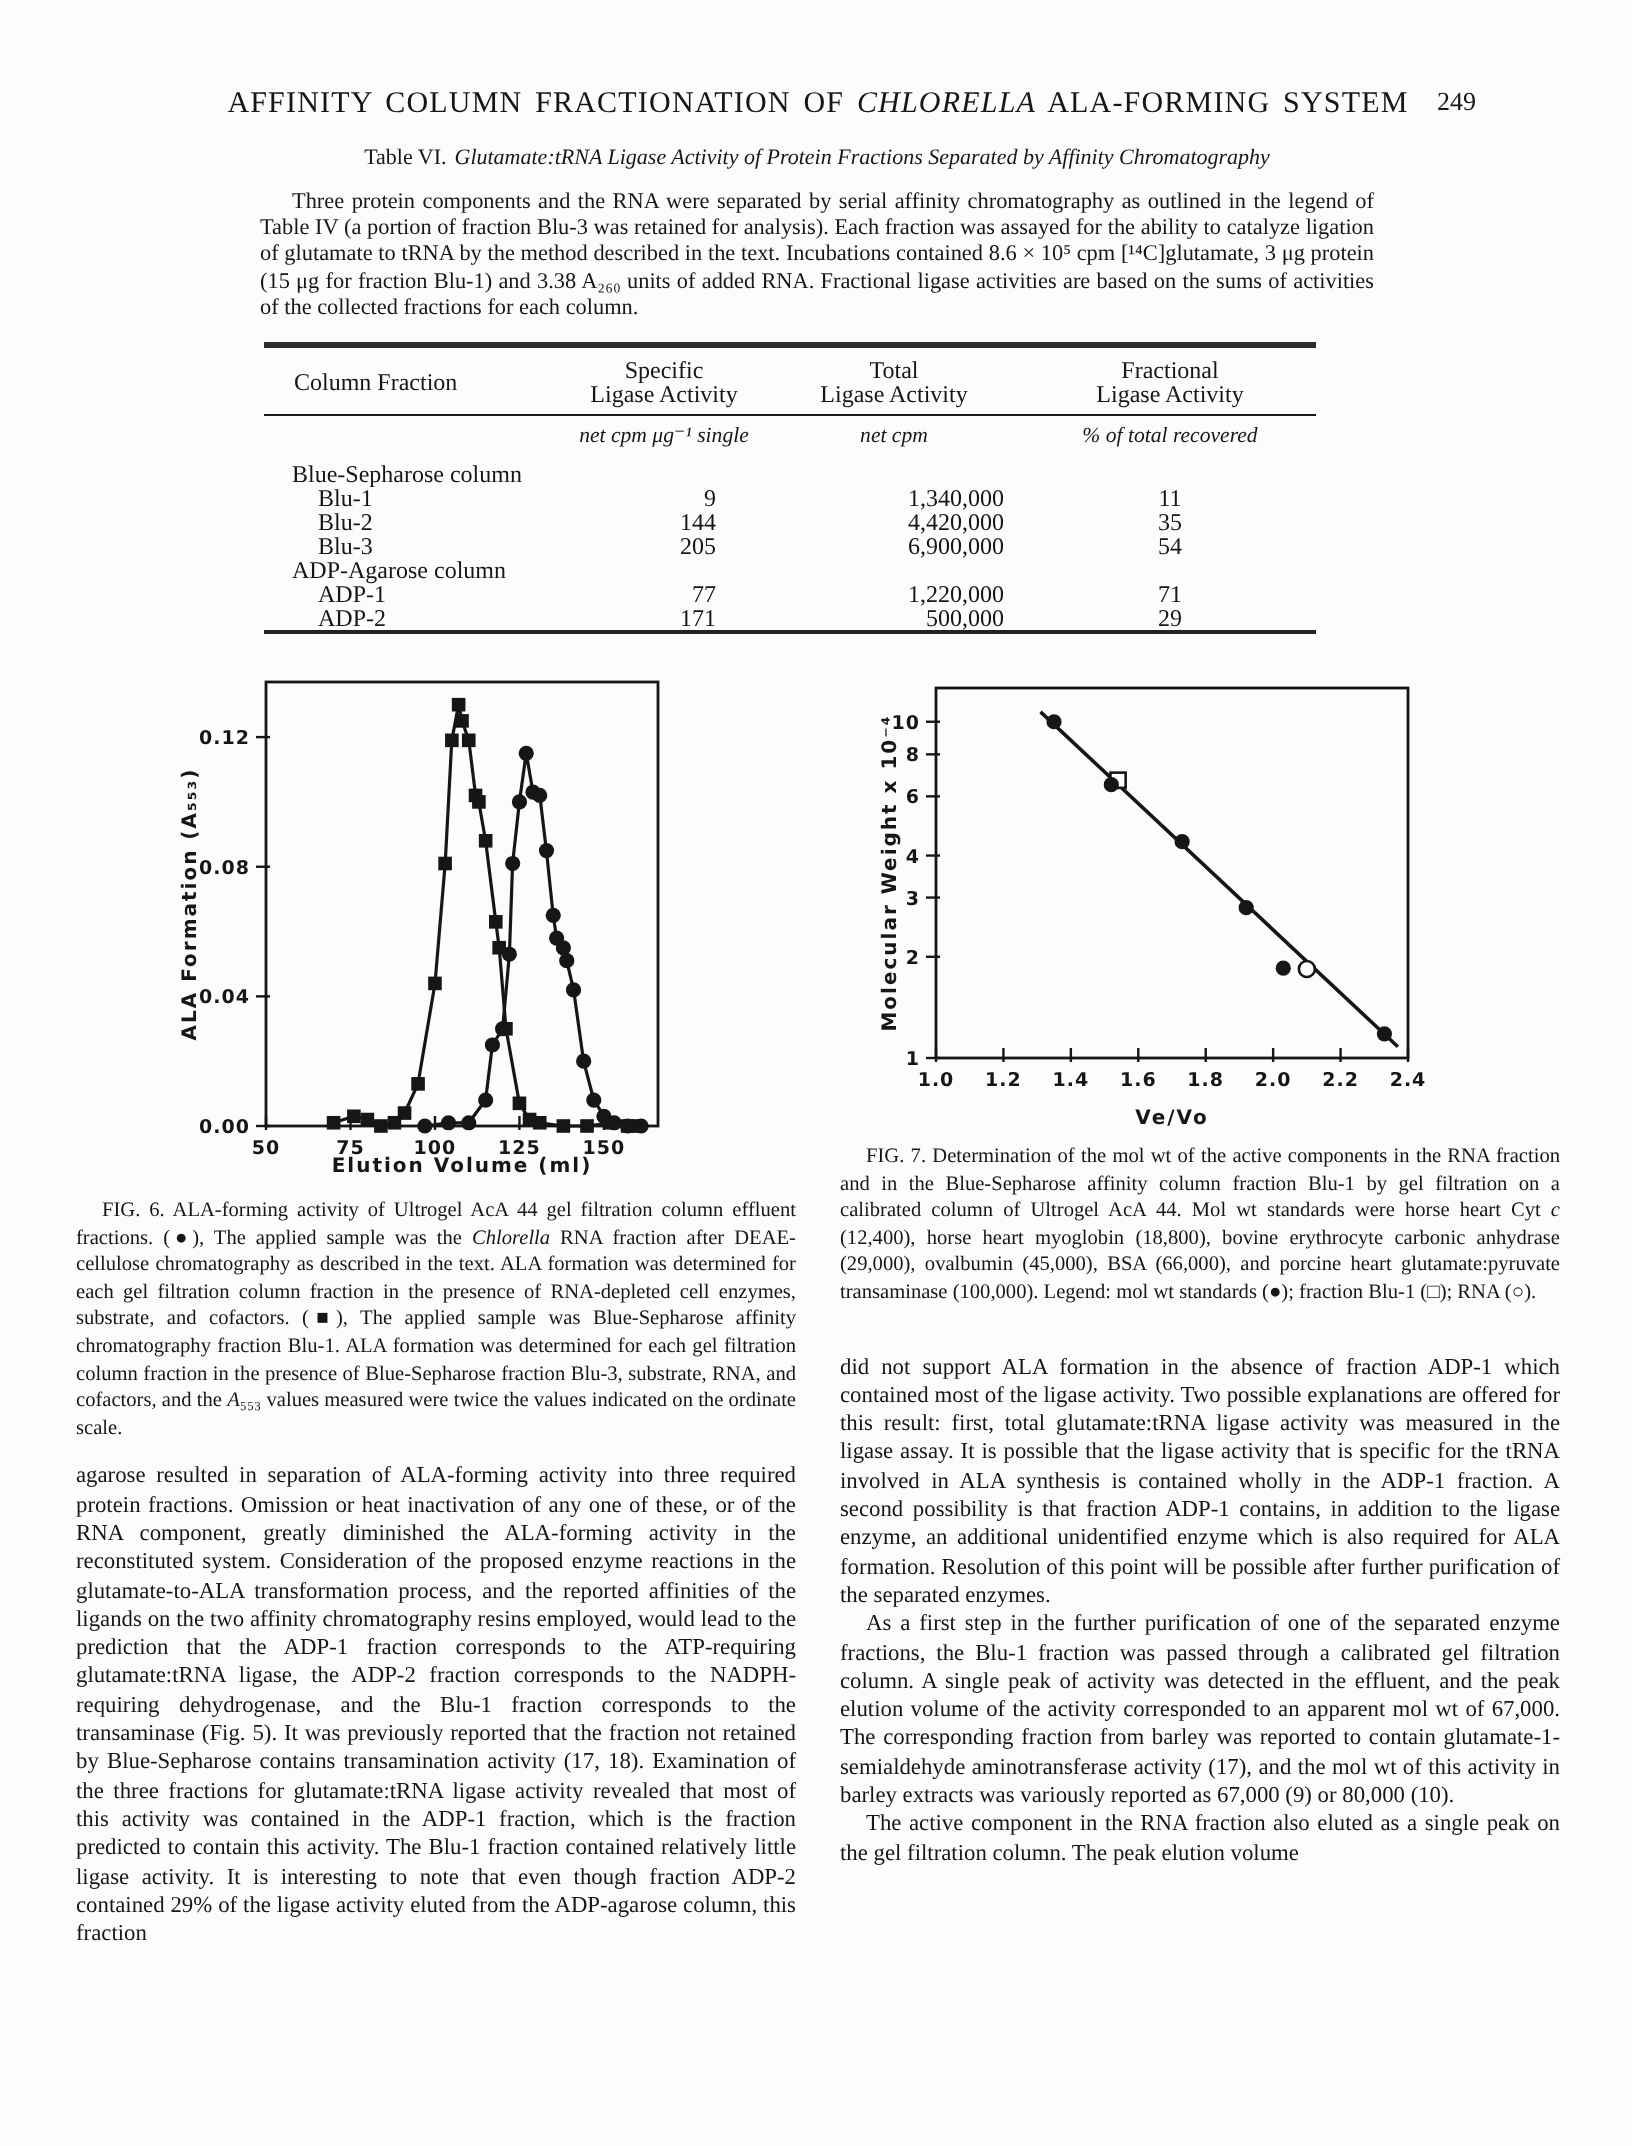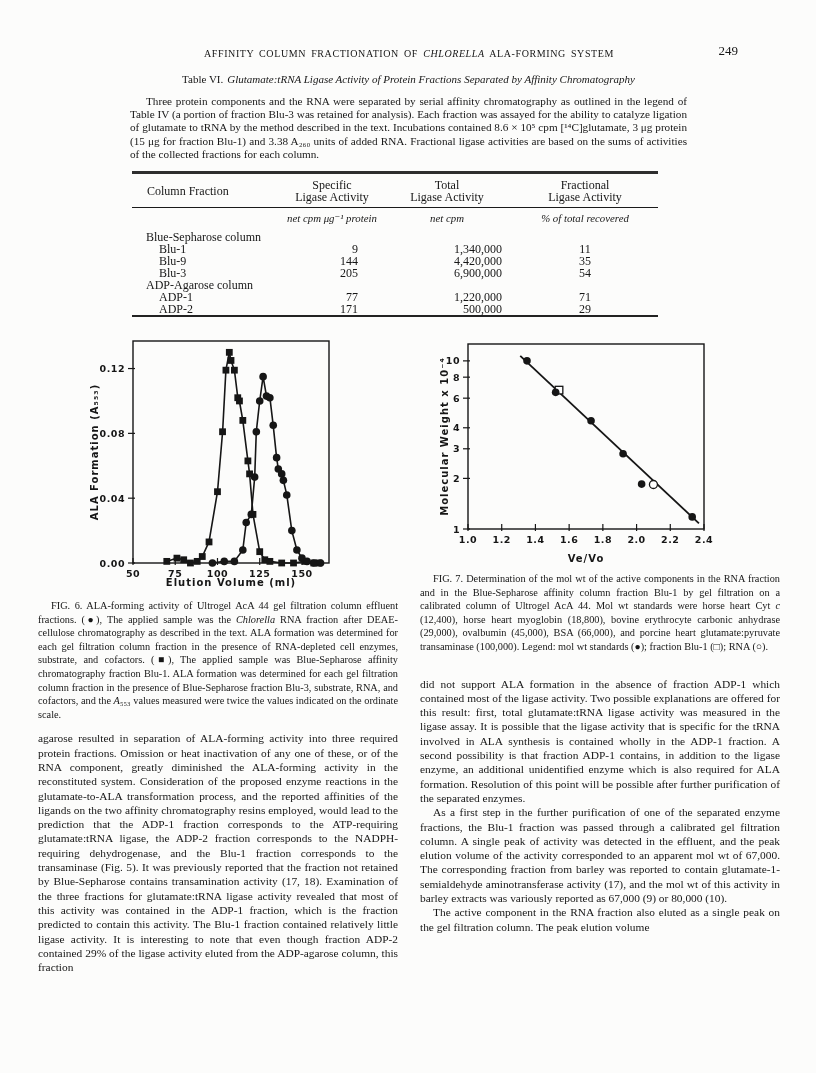--- a/index.html
+++ b/index.html
@@ -6,21 +6,21 @@
   body{
     width:816px;height:1073px;background:#fcfcfb;overflow:hidden;
     font-family:"Liberation Serif","DejaVu Serif","DejaVu Sans",serif;
     color:#161616;
   }
   .page{position:relative;width:742px;padding:43px 36px 0 38px;}
   .it{font-style:italic;}
 
   
   .hdr{position:relative;height:20px;text-align:center;}
-  .hdr .title{font-size:10px;letter-spacing:.6px;word-spacing:2px;white-space:nowrap;}
+  .hdr .title{font-size:15px;letter-spacing:.6px;word-spacing:2px;white-space:nowrap;}
   .hdr .pageno{position:absolute;right:42px;top:0;font-size:13px;}
 
   
   .tblsec{width:577px;margin:10px 0 0 82px;}
   .tbl-cap{text-align:center;font-size:11px;margin:0 0 6px 0;white-space:nowrap;}
   .tbl-cap .lbl{margin-right:4px;}
   .tbl-intro{font-size:11.2px;line-height:13.2px;text-align:justify;text-indent:16px;margin:10px;}
   table.vi{border-collapse:collapse;table-layout:fixed;width:526px;margin:7px 0 0 12px;
     border-top:3.5px solid #2e2e2e;border-bottom:2.2px solid #222;}
   table.vi th,table.vi td{padding:0;font-weight:normal;font-size:12px;line-height:12px;overflow:visible;white-space:nowrap;}
@@ -84,40 +84,40 @@
               <div>Total</div>
               <div>Ligase Activity</div>
             </th>
           <th>
               <div>Fractional</div>
               <div>Ligase Activity</div>
             </th>
         </tr>
         <tr class="units">
           <td></td>
-          <td>net cpm μg⁻¹ protein</td>
+          <td>net cpm μg⁻¹ single</td>
           <td>net cpm</td>
           <td>% of total recovered</td>
         </tr>
       </thead>
       <tbody>
           <tr class="first-body">
             <td class="rlabel ind-group">Blue-Sepharose column</td>
             <td class="num-sp"></td>
             <td class="num-to"></td>
             <td class="num-fr"></td>
           </tr>
           <tr>
             <td class="rlabel ind-item">Blu-1</td>
             <td class="num-sp">9</td>
             <td class="num-to">1,340,000</td>
             <td class="num-fr">11</td>
           </tr>
           <tr>
-            <td class="rlabel ind-item">Blu-9</td>
+            <td class="rlabel ind-item">Blu-2</td>
             <td class="num-sp">144</td>
             <td class="num-to">4,420,000</td>
             <td class="num-fr">35</td>
           </tr>
           <tr>
             <td class="rlabel ind-item">Blu-3</td>
             <td class="num-sp">205</td>
             <td class="num-to">6,900,000</td>
             <td class="num-fr">54</td>
           </tr>

